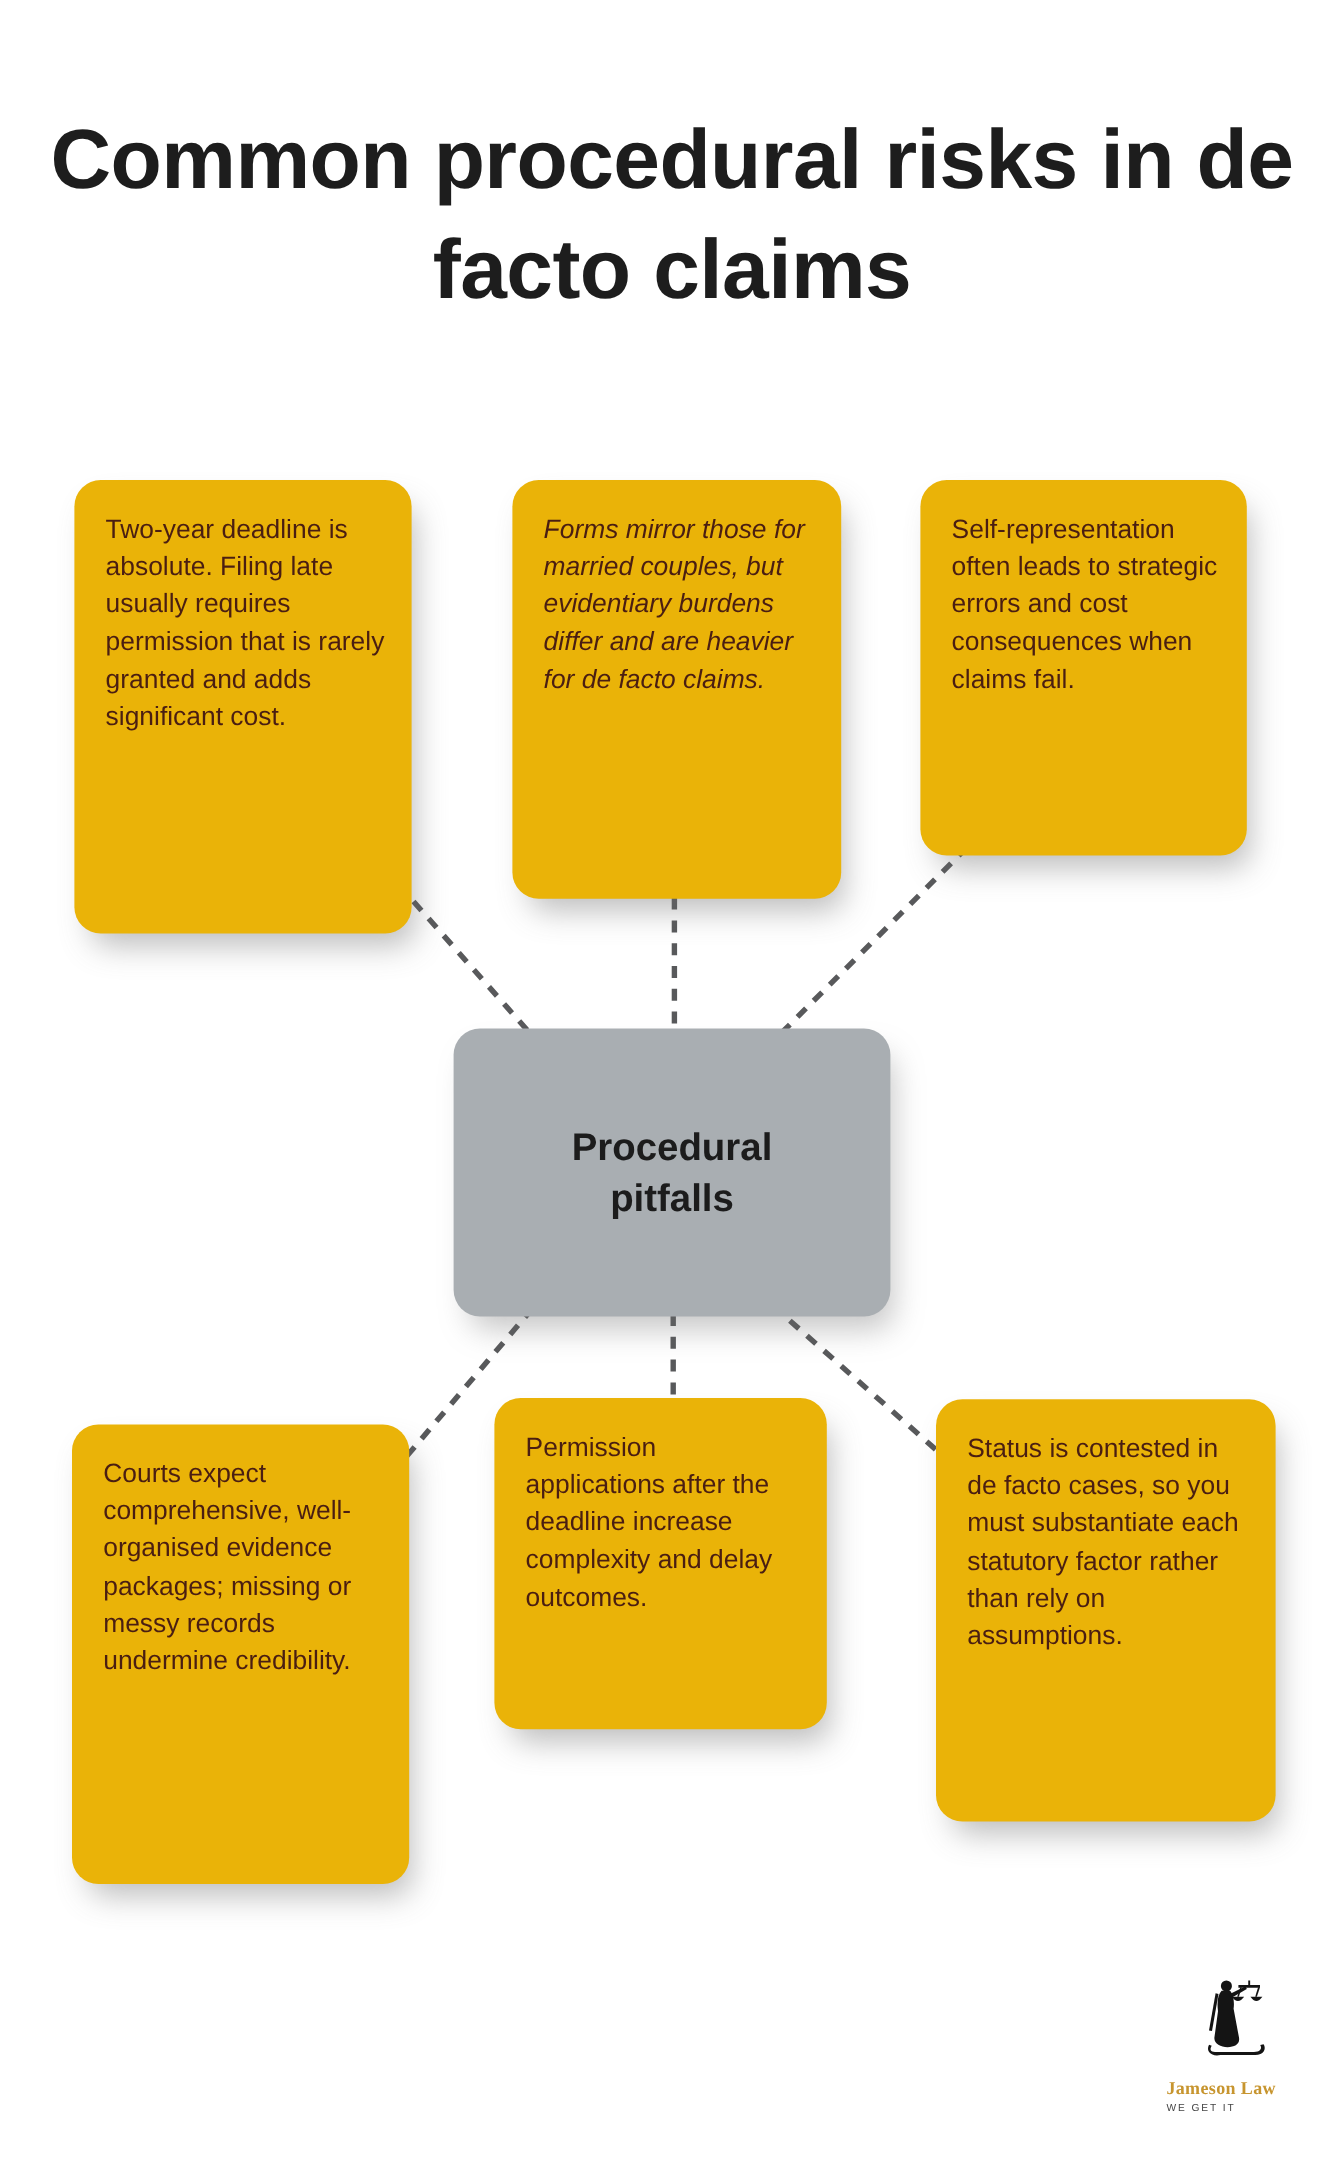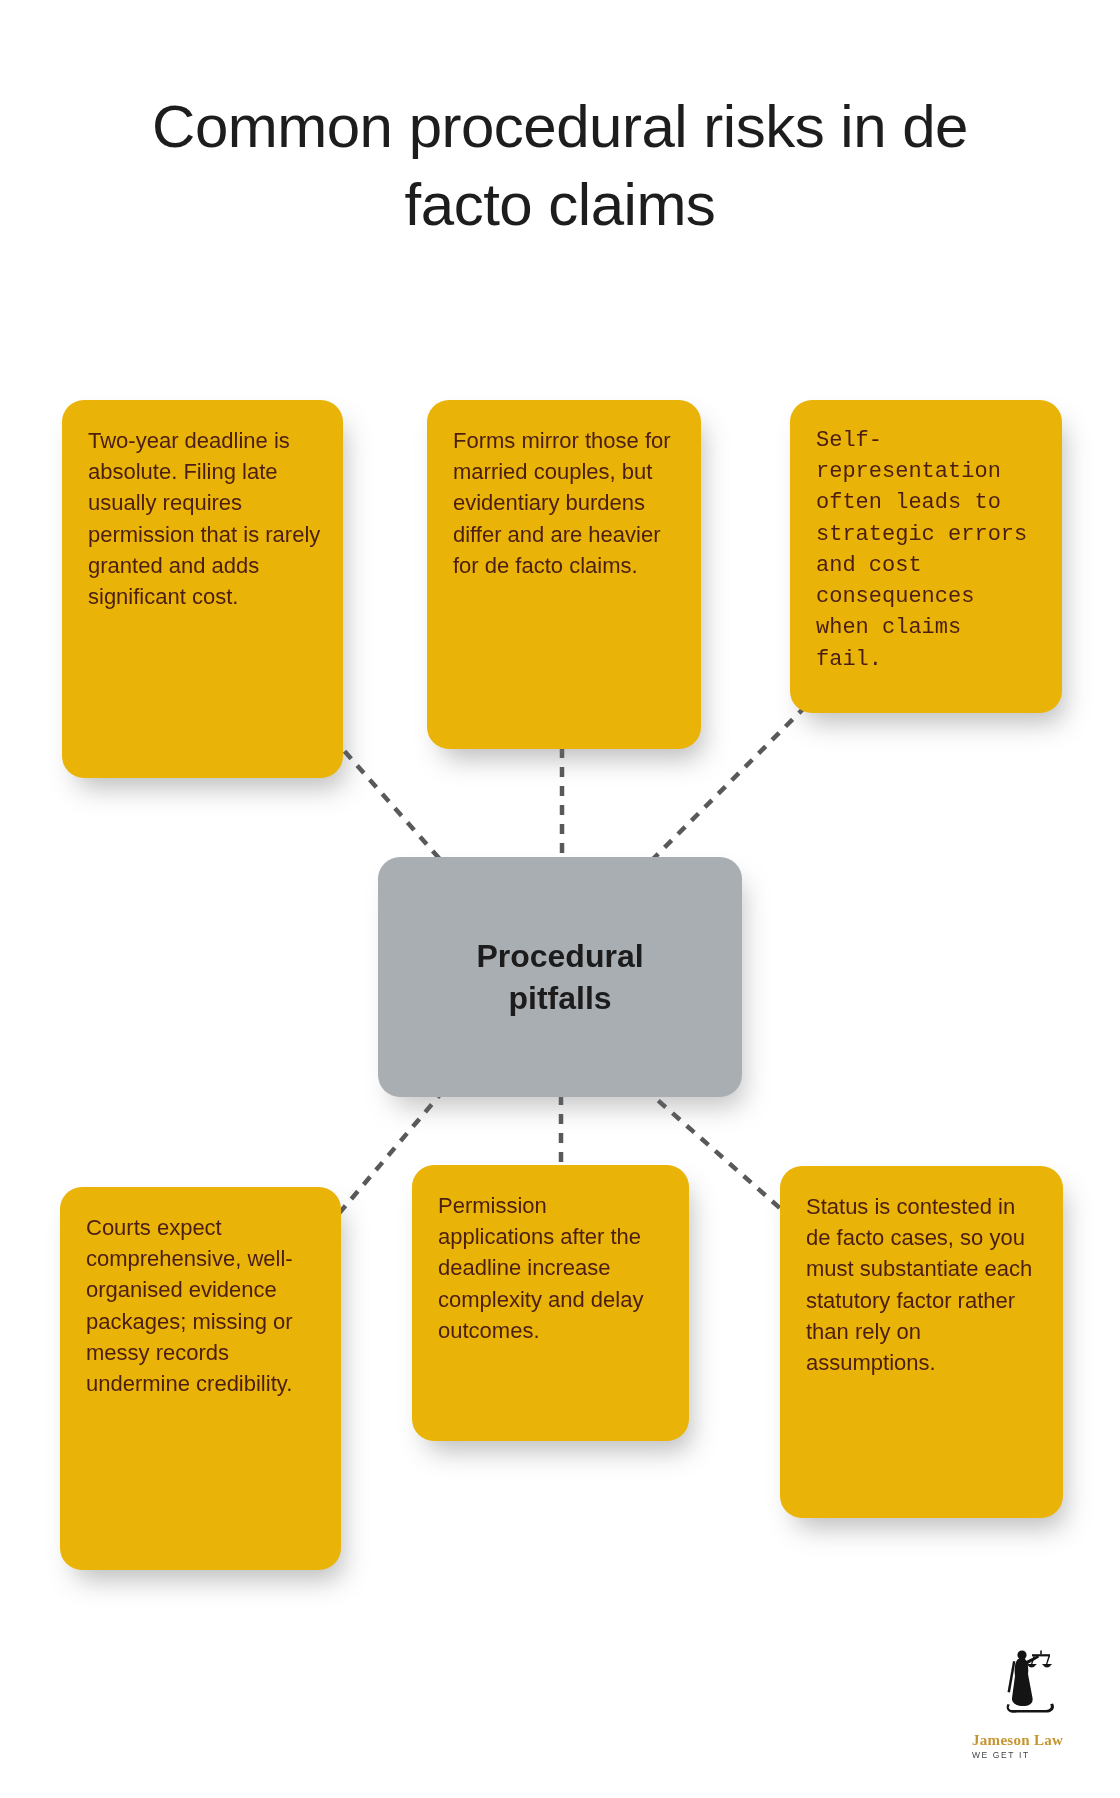--- a/index.html
+++ b/index.html
@@ -8,43 +8,43 @@
     position:relative;
     width:1120px; height:1798px;
     background:#ffffff;
     overflow:hidden;
     font-family:"Liberation Sans", sans-serif;
   }
   .title {
     position:absolute;
     top:88px; left:0; width:100%;
     text-align:center;
-    font-size:60px;
-    font-weight:400;
+    font-size:70px;
+    font-weight:700;
     line-height:1.3;
     letter-spacing:-0.5px;
     color:#1d1d1d;
   }
   #connector-layer {
     position:absolute; left:0; top:0; z-index:1;
   }
   .node {
     position:absolute;
     z-index:2;
     background:#eab308;
     border-radius:22px;
     color:#4A1E12;
     font-size:22px;
     line-height:1.42;
     padding:25px 22px 20px 26px;
     box-shadow:8px 16px 26px -6px rgba(110,110,110,0.45);
   }
   #node0 { left:62px;  top:400px;  width:281px; height:378px; }
-  #node1 { left:427px; top:400px;  width:274px; height:349px; }
-  #node2 { left:790px; top:400px;  width:272px; height:313px;font-family:Liberation Mono, monospace; }
+  #node1 { left:427px; top:400px;  width:274px; height:349px;font-style:italic; }
+  #node2 { left:767px; top:400px;  width:272px; height:313px; }
   #node3 { left:60px;  top:1187px; width:281px; height:383px; }
   #node4 { left:412px; top:1165px; width:277px; height:276px; }
   #node5 { left:780px; top:1166px; width:283px; height:352px; }
   .center-box {
     position:absolute;
     z-index:2;
     left:378px; top:857px; width:364px; height:240px;
     background:#A9AEB2;
     border-radius:22px;
     display:flex; align-items:center; justify-content:center;

